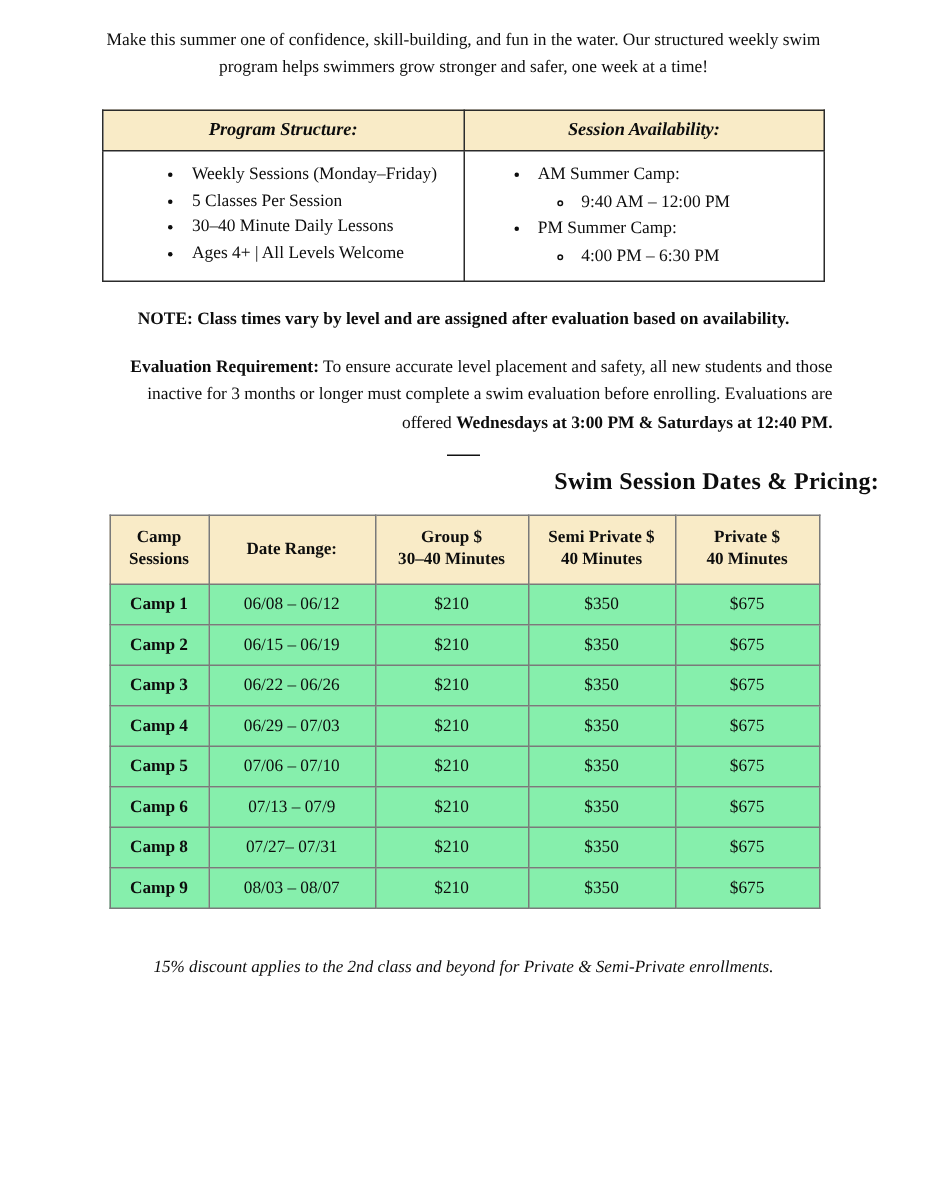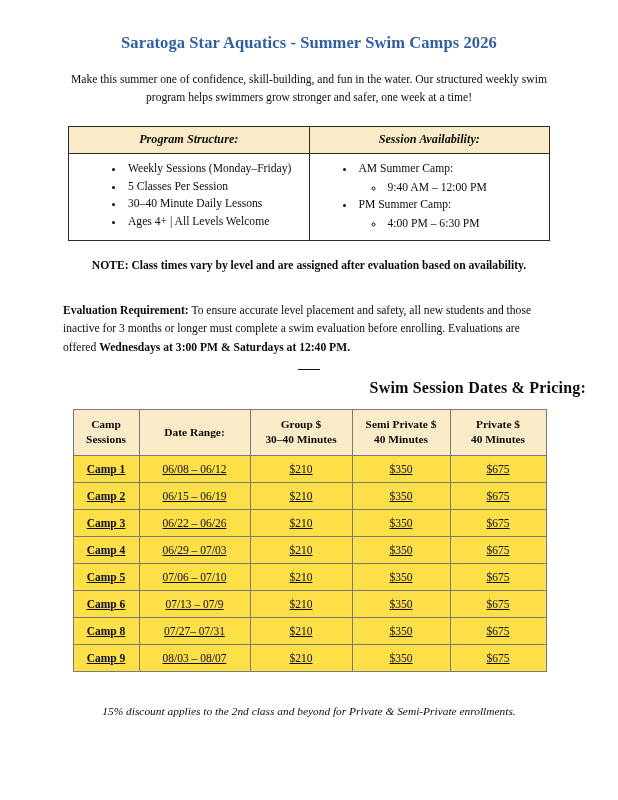--- a/index.html
+++ b/index.html
@@ -89,23 +89,23 @@
   
   .note {
     margin: 16px auto 0 auto;
     width: 540px;
     text-align: center;
     font-size: 11.6px;
     font-weight: bold;
     line-height: 1.5;
   }
   .para {
-    margin: 27px auto 0 auto;
+    margin: 14px auto 0 auto;
     width: 492px;
-    text-align: left;
+    text-align: right;
     font-size: 11.6px;
     line-height: 1.6;
   }
   .para.wide {
     width: 528px;
     margin-top: 14px;
   }
   .para b { font-weight: bold; }
 
   
@@ -142,22 +142,21 @@
   .pricing-table thead th {
     background: #f9ebc7;
     font-weight: bold;
     font-size: 11.4px;
     line-height: 1.3;
     padding: 7px 2px 8px 2px;
   }
   .pricing-table tbody td {
     font-size: 11.5px;
     padding: 7px 2px 7px 2px;
-    background: #fde047;
-    text-decoration: underline;
+    background: #86efac;
   }
   .pricing-table tbody td.camp {
     font-weight: bold;
   }
   .c-camp   { width: 66px; }
   .c-dates  { width: 111px; }
   .c-group  { width: 102px; }
   .c-semi   { width: 98px; }
   .c-priv   { width: 96px; }
 
@@ -173,21 +172,20 @@
   .footer b {
     font-weight: bold;
     font-style: italic;
   }
 </style>
 </head>
 <body>
 
 <div class="page">
 
-  <h1 class="doc-title">Saratoga Star Aquatics - Summer Swim Camps 2026</h1>
 
   <p class="intro">Make this summer one of confidence, skill-building, and fun in the water. Our structured weekly swim program helps swimmers grow stronger and safer, one week at a time!</p>
 
   <table class="info-table">
     <thead>
       <tr>
         <th>Program Structure:</th>
         <th>Session Availability:</th>
       </tr>
     </thead>

